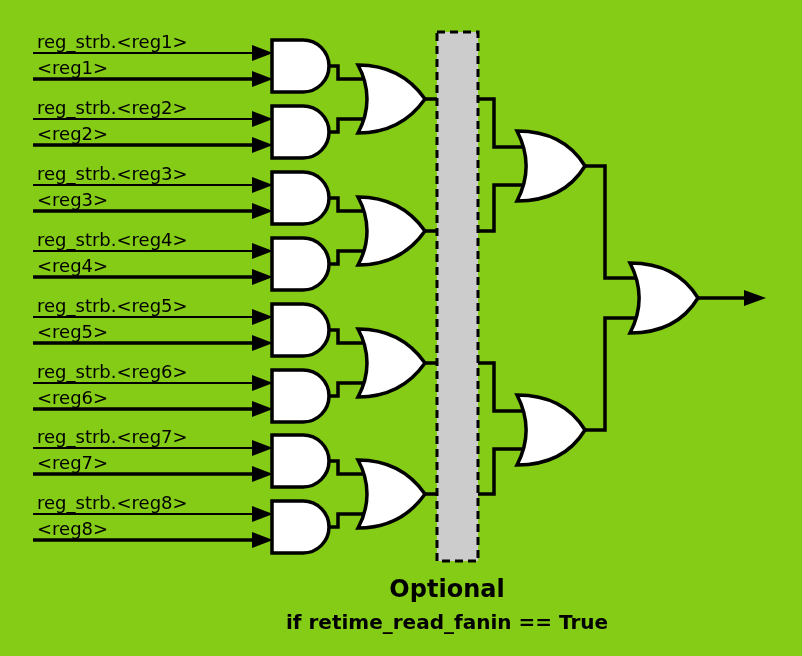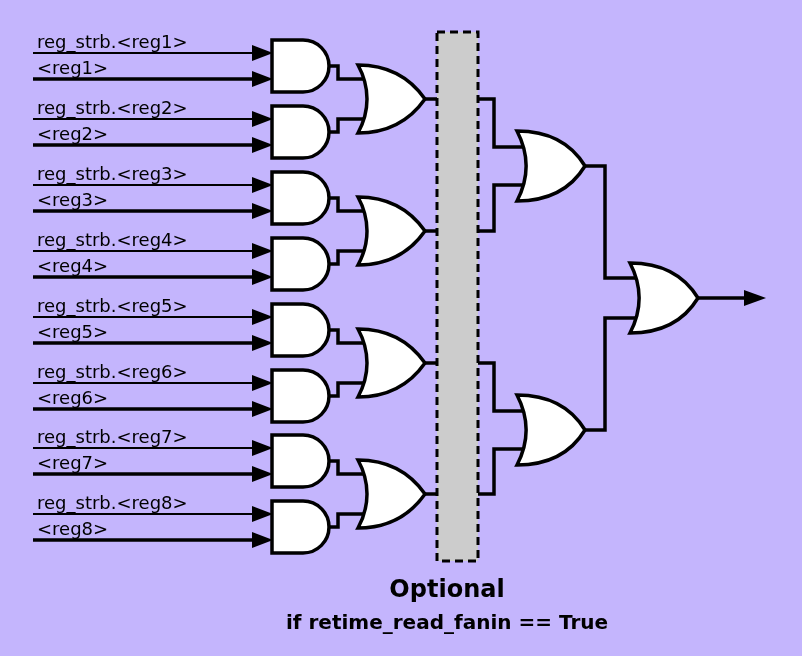--- a/index.html
+++ b/index.html
@@ -8,21 +8,21 @@
     background: #ffffff;
     width: 802px;
     height: 656px;
     overflow: hidden;
     font-family: "DejaVu Sans", sans-serif;
   }
   #stage {
     position: relative;
     width: 802px;
     height: 656px;
-    background: #c4b5fd;
+    background: #84cc16;
     text-align: center;
   }
   svg { display: block; }
   .wire-thin  { stroke: #000000; stroke-width: 1.8; fill: none; }
   .wire-thick { stroke: #000000; stroke-width: 3.5; fill: none; }
   .wire-conn  { stroke: #000000; stroke-width: 3.5; fill: none; stroke-linejoin: miter; }
   .gate       { fill: #ffffff; stroke: #000000; stroke-width: 3.5; stroke-linejoin: miter; }
   .arrowhead  { fill: #000000; stroke: none; }
   .retime-box { stroke: #000000; stroke-width: 3; stroke-dasharray: 8 5; }
   .sig-label  { font-family: "DejaVu Sans", sans-serif; font-size: 18px; fill: #000000; }

